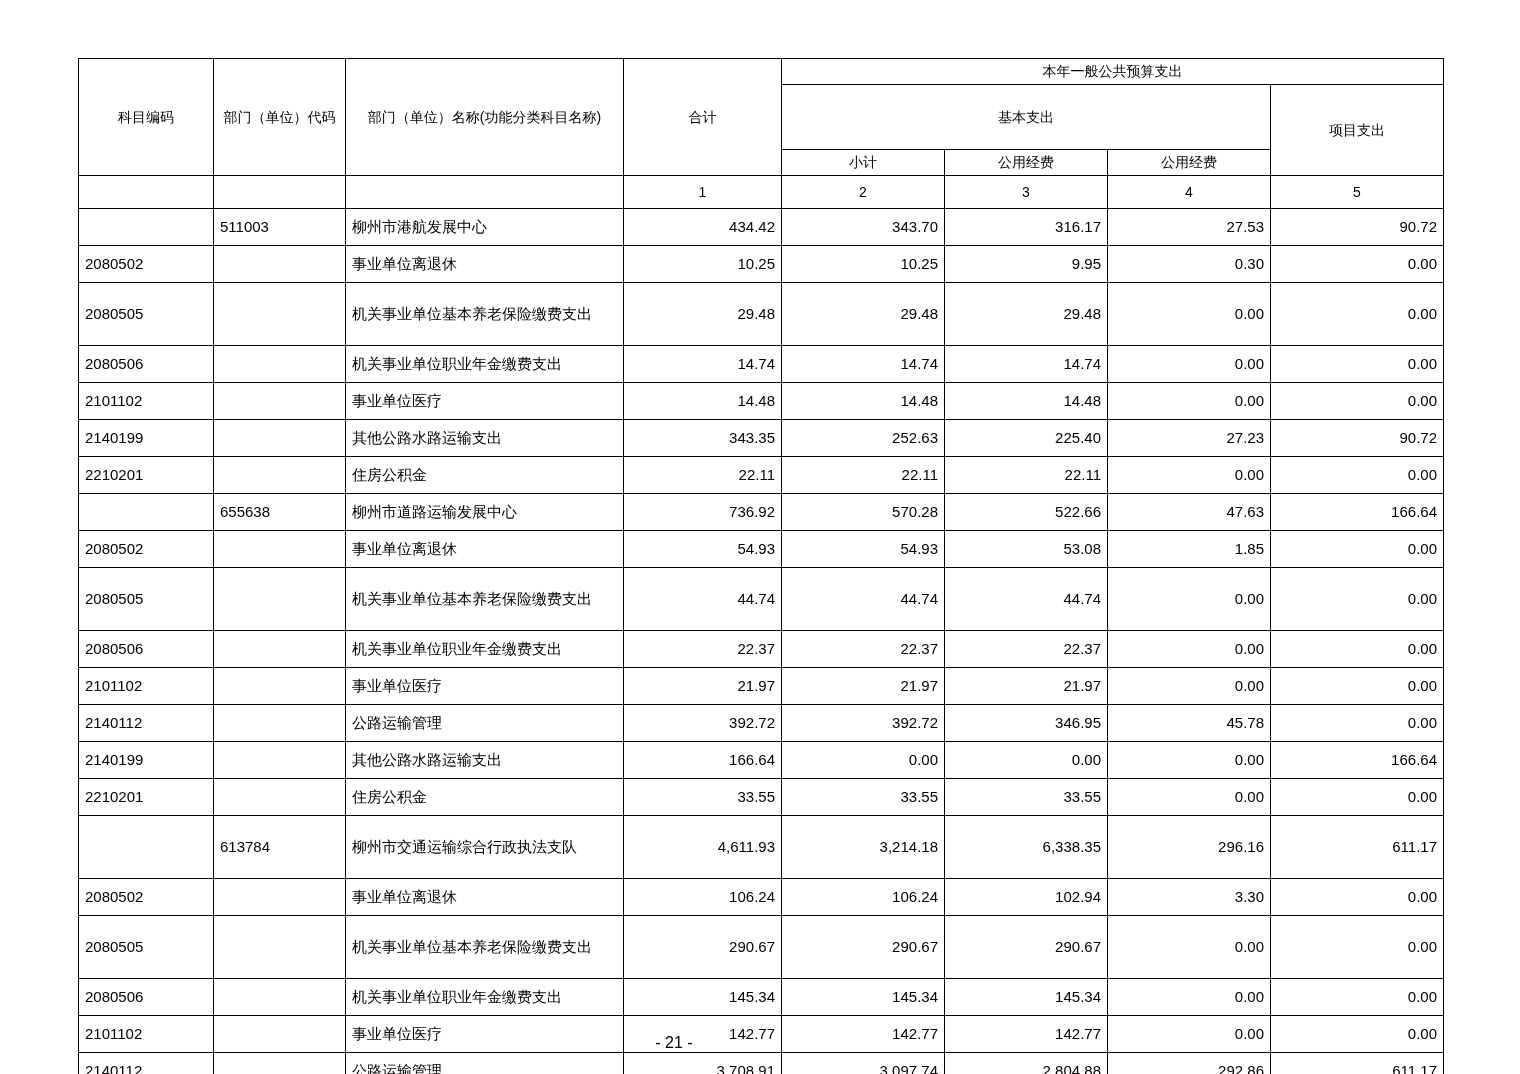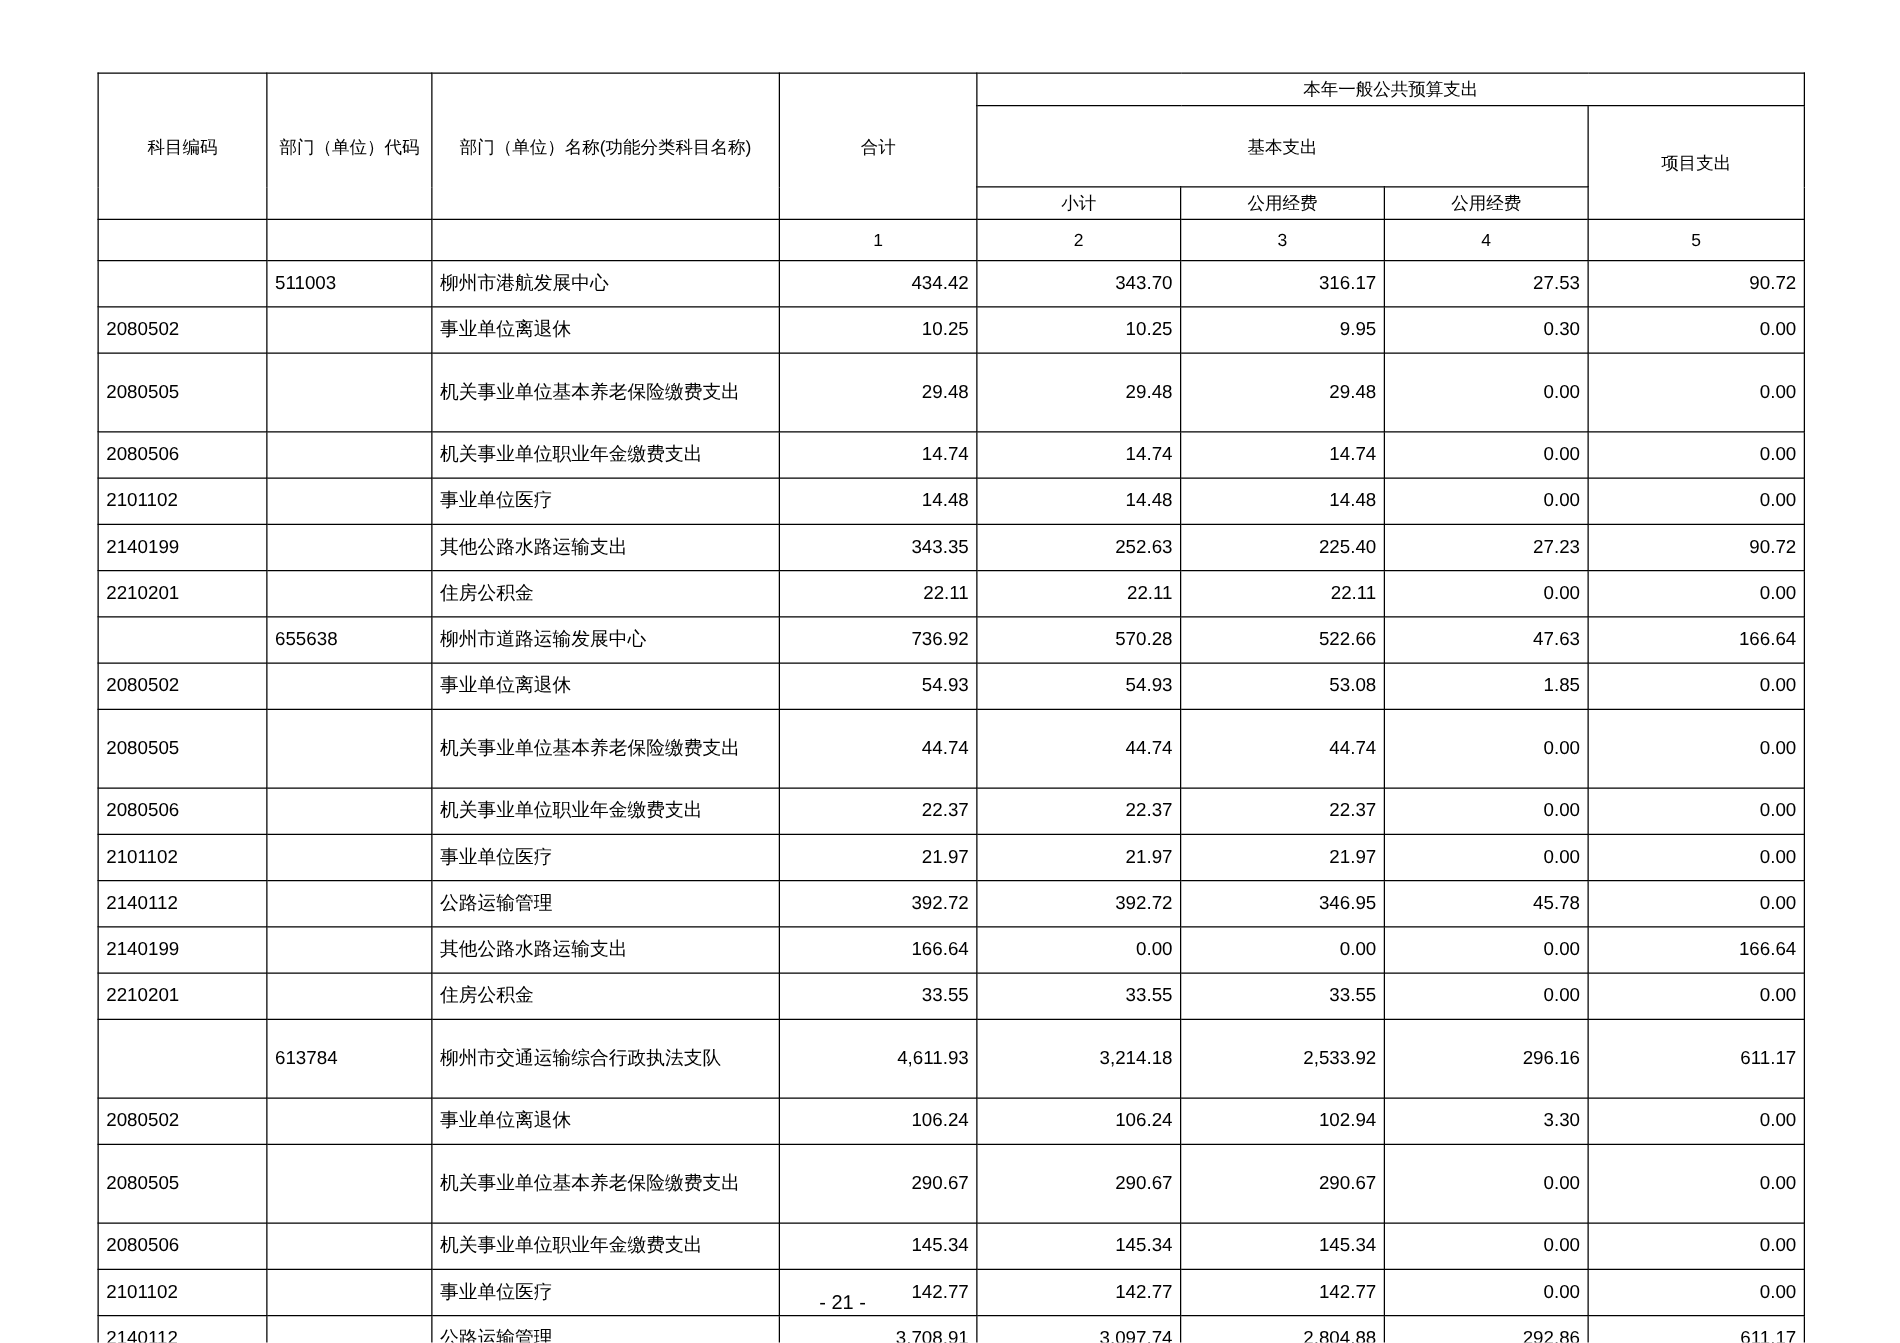--- a/index.html
+++ b/index.html
@@ -288,21 +288,21 @@
             <td class="num">33.55</td>
             <td class="num">0.00</td>
             <td class="num">0.00</td>
           </tr>
           <tr class="row-2line">
             <td class="code"></td>
             <td class="code-center">613784</td>
             <td class="name">柳州市交通运输综合行政执法支队</td>
             <td class="num">4,611.93</td>
             <td class="num">3,214.18</td>
-            <td class="num">2,533.92</td>
+            <td class="num">6,338.35</td>
             <td class="num">296.16</td>
             <td class="num">611.17</td>
           </tr>
           <tr class="row-1line">
             <td class="code">2080502</td>
             <td class="code-center"></td>
             <td class="name">事业单位离退休</td>
             <td class="num">106.24</td>
             <td class="num">106.24</td>
             <td class="num">102.94</td>

